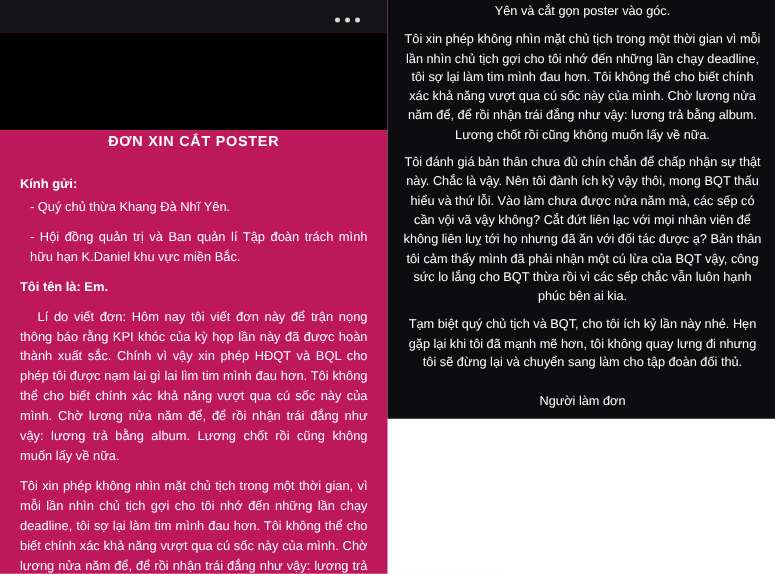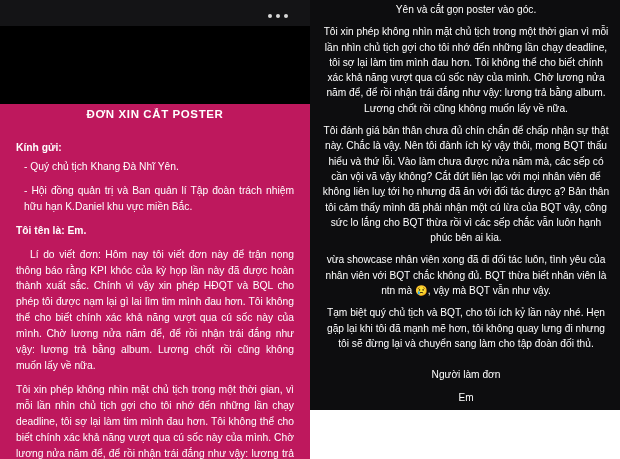--- a/index.html
+++ b/index.html
@@ -96,21 +96,21 @@
   }
   .doc-sub {
     margin: 0 0 8px 0;
     padding-left: 8px;
   }
 
   
   .right-pane {
     position: relative;
     width: 310px;
-    height: 410px;
+    height: 335px;
     background: #0d0d0f;
     color: #ffffff;
     flex: 0 0 310px;
     overflow: hidden;
     padding: 0 10px 16px 12px;
     box-sizing: border-box;
   }
   .right-text {
     font-size: 10.2px;
     line-height: 1.5;
@@ -160,35 +160,34 @@
     <div class="dots-menu">
       <span></span>
       <span></span>
       <span></span>
     </div>
     <div class="left-image-block"></div>
 
     <div class="doc-body">
       <div class="doc-title">ĐƠN XIN CẮT POSTER</div>
       <p class="doc-p tight bold">Kính gửi:</p>
-      <p class="doc-sub">- Quý chủ tịch Khang Đà Nhĩ Yên.</p>
-      <p class="doc-sub">- Hội đồng quản trị và Ban quản lí Tập đoàn trách nhiệm hữu hạn K.Daniel khu vực miền Bắc.</p>
+      <p class="doc-sub">- Quý chủ thừa Khang Đà Nhĩ Yên.</p>
+      <p class="doc-sub">- Hội đồng quản trị và Ban quản lí Tập đoàn trách mình hữu hạn K.Daniel khu vực miền Bắc.</p>
       <p class="doc-p bold">Tôi tên là: Em.</p>
       <p class="doc-p indent">Lí do viết đơn: Hôm nay tôi viết đơn này để trận nọng thông báo rằng KPI khóc của kỳ họp lần này đã được hoàn thành xuất sắc. Chính vì vậy xin phép HĐQT và BQL cho phép tôi được nạm lại gì lai lìm tim mình đau hơn. Tôi không thể cho biết chính xác khả năng vượt qua cú sốc này của mình. Chờ lương nửa năm để, để rồi nhận trái đắng như vậy: lương trả bằng album. Lương chốt rồi cũng không muốn lấy về nữa.</p>
       <p class="doc-p">Tôi xin phép không nhìn mặt chủ tịch trong một thời gian, vì mỗi lần nhìn chủ tịch gợi cho tôi nhớ đến những lần chạy deadline, tôi sợ lại làm tim mình đau hơn. Tôi không thể cho biết chính xác khả năng vượt qua cú sốc này của mình. Chờ lương nửa năm để, để rồi nhận trái đắng như vậy: lương trả bằng album. Lương chốt rồi cũng không muốn lấy về nữa.</p>
 
     </div>
   </div>
 
   <div class="right-pane">
     <div class="right-text">
       <p class="first">Yên và cắt gọn poster vào góc.</p>
       <p>Tôi xin phép không nhìn mặt chủ tịch trong một thời gian vì mỗi lần nhìn chủ tịch gợi cho tôi nhớ đến những lần chạy deadline, tôi sợ lại làm tim mình đau hơn. Tôi không thể cho biết chính xác khả năng vượt qua cú sốc này của mình. Chờ lương nửa năm để, để rồi nhận trái đắng như vậy: lương trả bằng album. Lương chốt rồi cũng không muốn lấy về nữa.</p>
       <p>Tôi đánh giá bản thân chưa đủ chín chắn để chấp nhận sự thật này. Chắc là vậy. Nên tôi đành ích kỷ vậy thôi, mong BQT thấu hiểu và thứ lỗi. Vào làm chưa được nửa năm mà, các sếp có cần vội vã vậy không? Cắt đứt liên lạc với mọi nhân viên để không liên luỵ tới họ nhưng đã ăn với đối tác được ạ? Bản thân tôi cảm thấy mình đã phải nhận một cú lừa của BQT vậy, công sức lo lắng cho BQT thừa rồi vì các sếp chắc vẫn luôn hạnh phúc bên ai kia.</p>
-      <p>vừa showcase nhân viên xong đã đi đối tác luôn, tình yêu của nhân viên với BQT chắc không đủ. BQT thừa biết nhân viên là ntn mà 😢, vậy mà BQT vẫn như vậy.</p>
       <p>Tạm biệt quý chủ tịch và BQT, cho tôi ích kỷ lần này nhé. Hẹn gặp lại khi tôi đã mạnh mẽ hơn, tôi không quay lưng đi nhưng tôi sẽ đừng lại và chuyển sang làm cho tập đoàn đối thủ.</p>
 
       <div class="signature-block">
         <p class="signature-role">Người làm đơn</p>
         <p class="signature-name">Em</p>
       </div>
 
     </div>
   </div>
 

